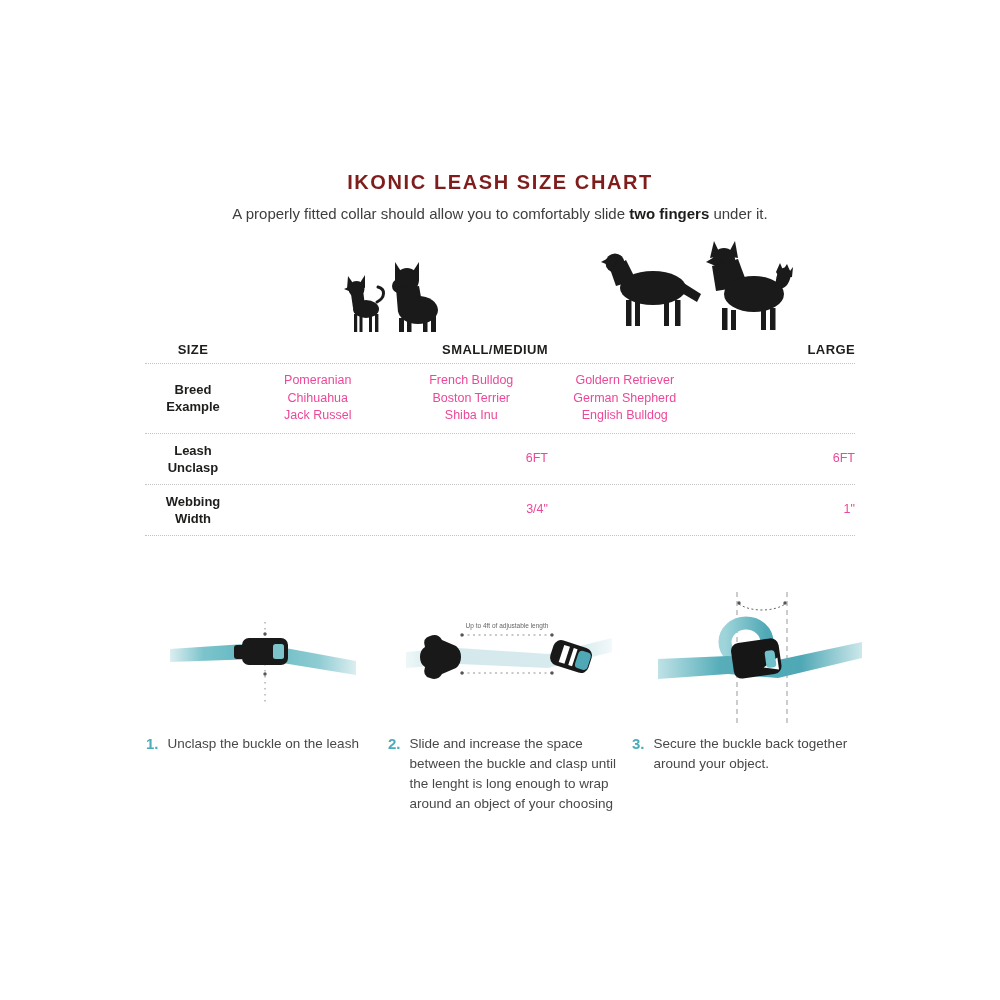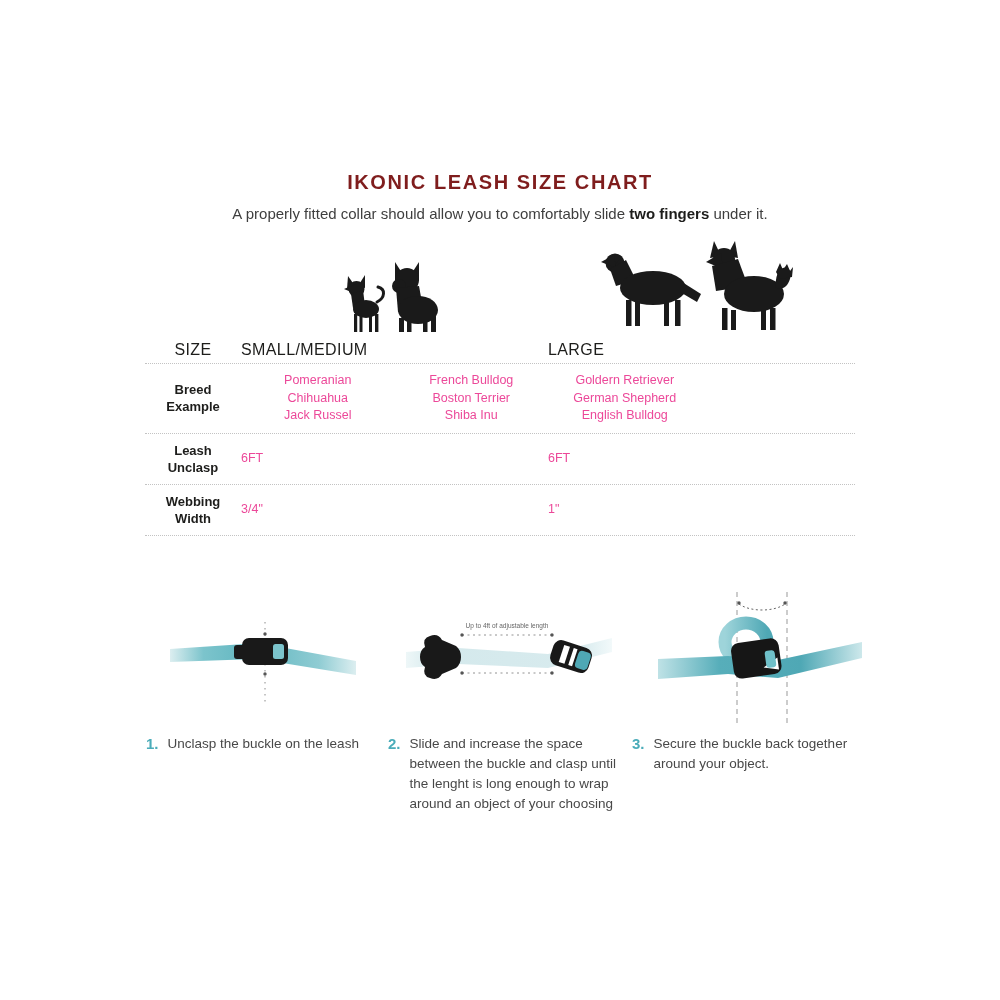--- a/index.html
+++ b/index.html
@@ -11,24 +11,24 @@
   .subtitle{position:absolute;top:205px;left:0;width:100%;text-align:center;
             font-size:15px;color:#3e3e3e;}
   .subtitle b{color:#1d1d1b;text-align:right;}
 
   .dogs-small{position:absolute;left:338px;top:256px;width:106px;height:78px;}
   .dogs-large{position:absolute;left:598px;top:236px;width:198px;height:98px;}
 
   .size-table{position:absolute;left:145px;top:336px;width:710px;}
   .t-row{display:flex;align-items:center;border-bottom:1px dotted #c3c3c3;}
   .t-row.hdr{height:27px;}
-  .t-head{font-weight:normal;font-size:16px;color:#1d1d1b;letter-spacing:.4px;}
+  .t-head{font-weight:bold;font-size:13px;color:#1d1d1b;letter-spacing:.4px;}
   .c-size{width:96px;text-align:center;}
   .c1{width:153.5px;text-align:center;}
-  .c2{width:307px;text-align:left;}
+  .c2{width:307px;text-align:right;}
   .rlabel{font-weight:bold;font-size:13px;color:#1d1d1b;line-height:17px;}
   .cell{font-size:12.5px;color:#ec4899;line-height:17.5px;}
   .t-row.breed{padding:8px 0;align-items:center;}
   .t-row.vals{height:50px;}
 
   .ill1{position:absolute;left:168px;top:615px;width:190px;height:100px;}
   .ill2{position:absolute;left:398px;top:602px;width:218px;height:110px;}
   .ill3{position:absolute;left:658px;top:582px;width:204px;height:150px;}
 
   .step{position:absolute;display:flex;gap:9px;font-size:13.5px;color:#484848;line-height:20px;}

